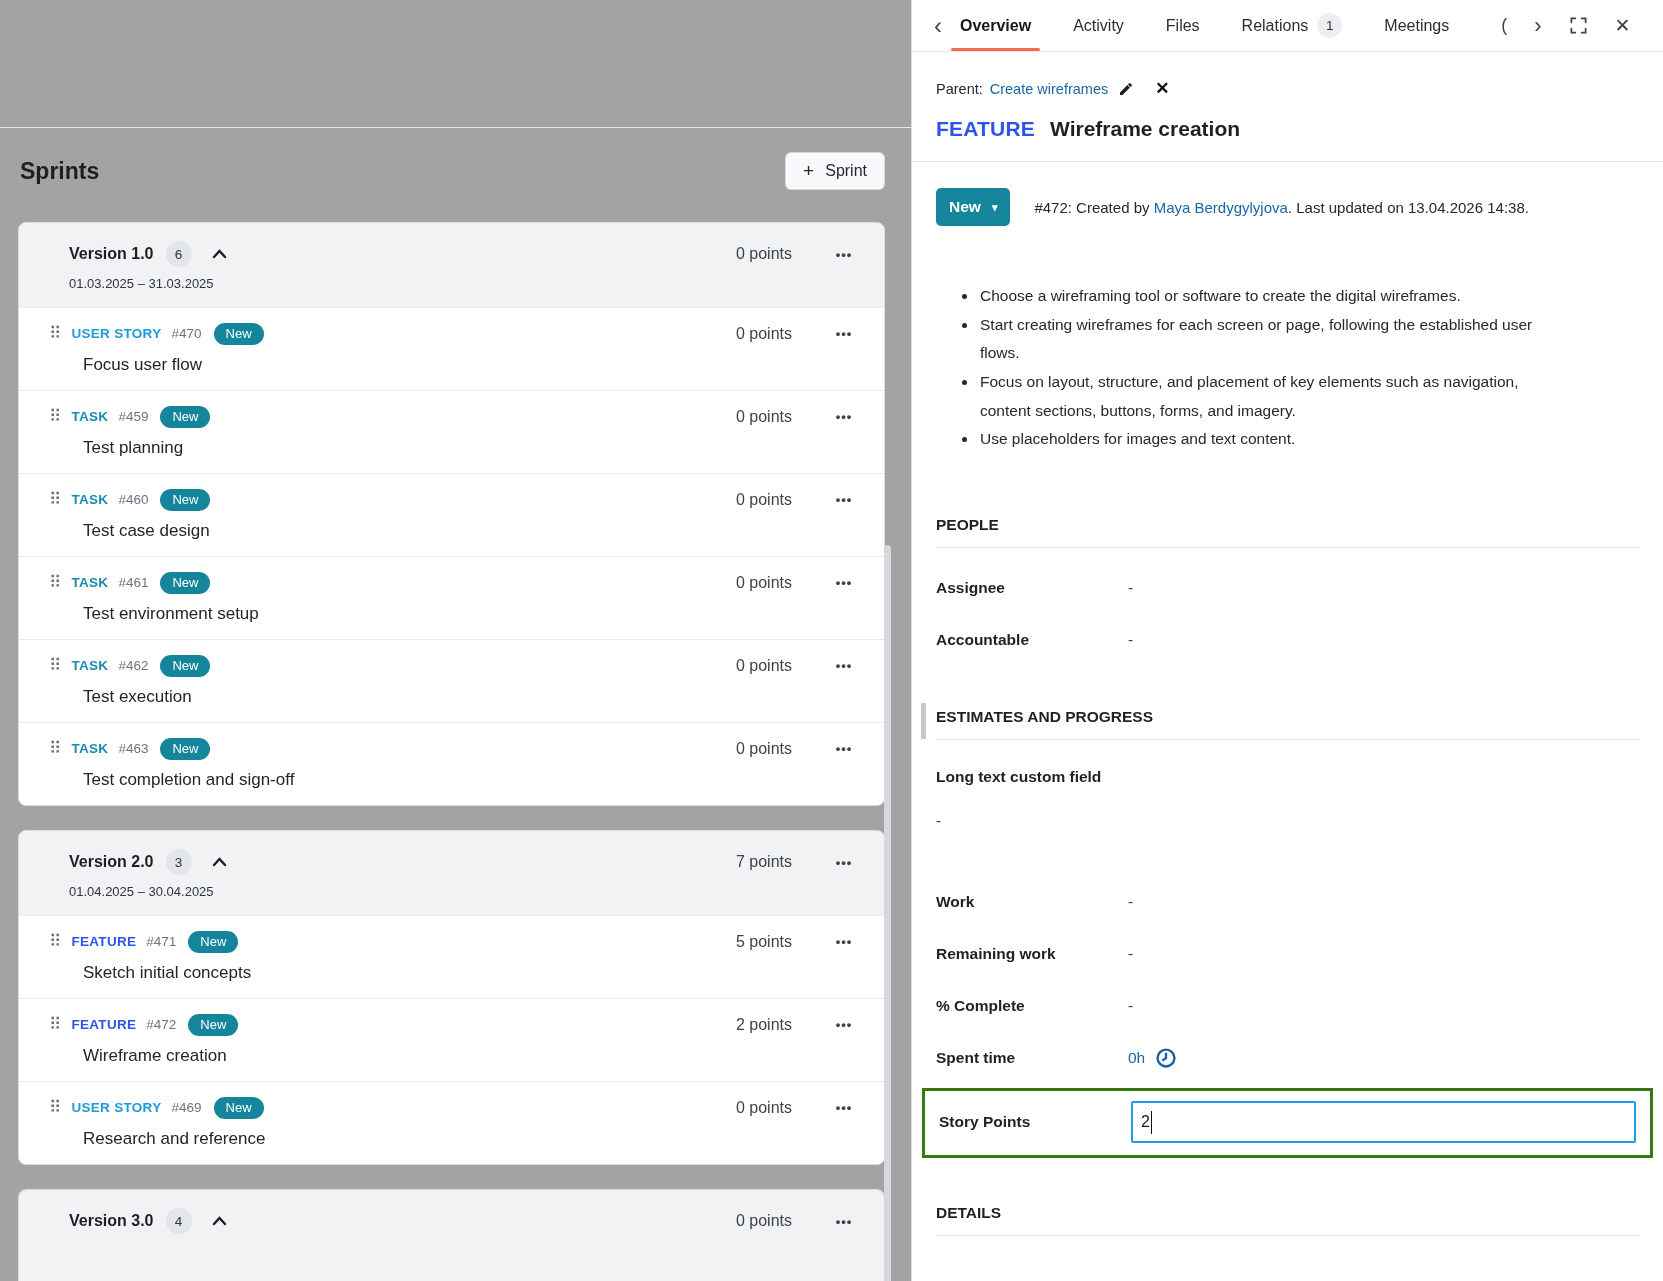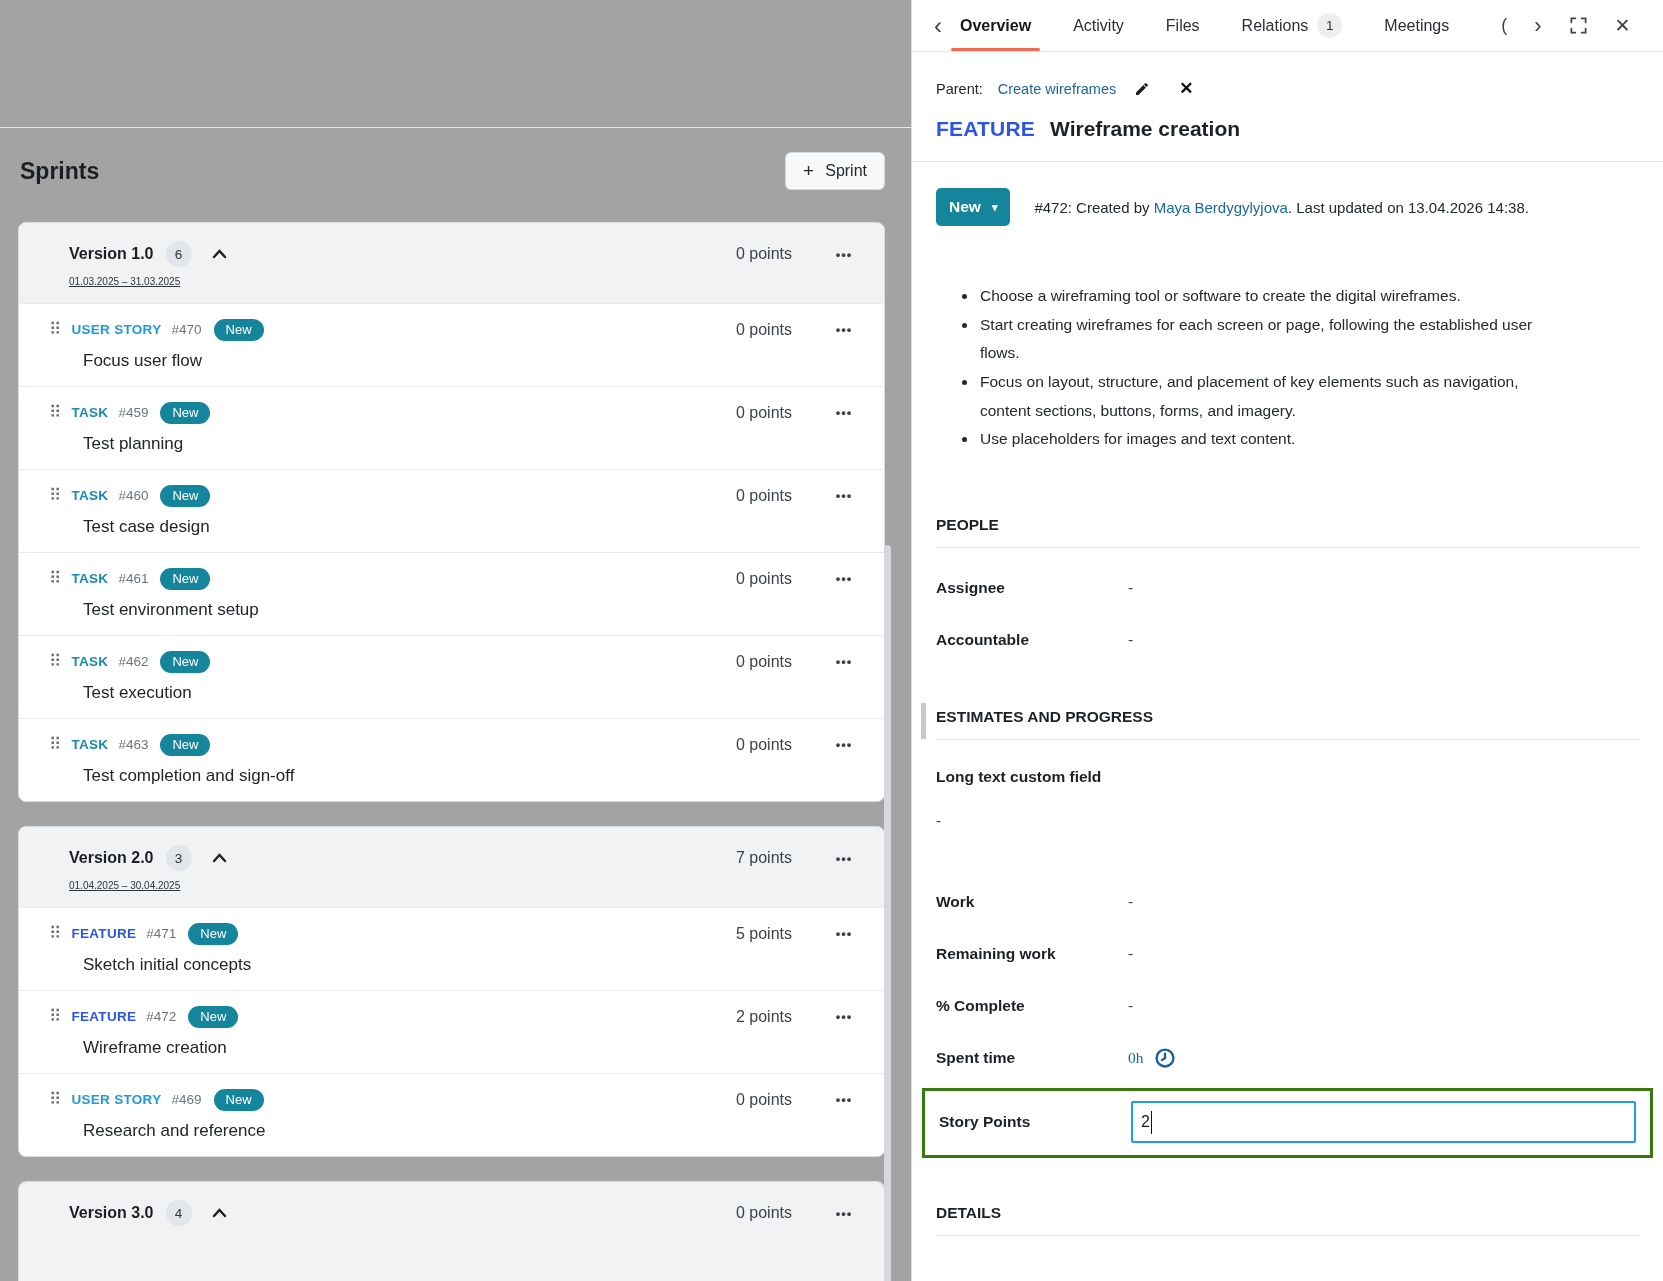--- a/index.html
+++ b/index.html
@@ -24,21 +24,21 @@
   .sprint-head { background:#f0f2f4; padding:18px 22px 16px 50px; }
   .sprint-card.cut .sprint-head { min-height:120px; }
   .row1 { display:flex; align-items:center; }
   .v-name { font-size:16px; font-weight:700; color:#1b1f23; }
   .v-badge { width:26px; height:26px; border-radius:50%; background:#e2e5e9; color:#2e3338;
     display:flex; align-items:center; justify-content:center; font-size:13.5px; margin-left:12px; }
   .collapse-btn { background:none; border:none; margin-left:16px; padding:2px 4px; cursor:pointer; display:flex; }
   .pts { margin-left:auto; font-size:16px; color:#3d434a; white-space:nowrap; }
   .kebab { width:36px; margin-left:34px; text-align:center; background:none; border:none; cursor:pointer;
     font-size:13px; font-weight:700; letter-spacing:1px; color:#3c434b; padding:4px 0; }
-  .v-dates { margin-top:9px; font-size:10px; color:#2f363c;text-decoration:underline; }
+  .v-dates { margin-top:9px; font-size:13px; color:#2f363c; }
   .item { border-top:1px solid #e7eaee; padding:14px 22px 15px 30px; background:#fff; cursor:pointer; }
   .handle { font-size:17px; color:#686f76; margin-right:10px; cursor:grab; line-height:14px; }
   .wp-type { font-size:13.5px; font-weight:700; letter-spacing:.3px; margin-right:10px; }
   .wp-id { font-size:13.5px; color:#6b7480; margin-right:12px; }
   .pill { background:#15859c; color:#fff; font-size:13px; border-radius:12px; padding:3px 12px 4px; }
   .wp-title { margin:10px 0 0 34px; font-size:17px; color:#22262a; }
   .scroll-thumb { position:absolute; right:20px; top:545px; width:7px; height:740px; background:#d5d9dd; border-radius:4px; }
 
   
   .right-pane { flex:1; position:relative; background:#fff; }
@@ -49,21 +49,21 @@
     font-size:16px; color:#2a2f34; cursor:pointer; padding:0 2px; font-family:inherit; }
   .tab.active { font-weight:700; color:#16191c; }
   .tab.active::after { content:""; position:absolute; left:-7px; right:-7px; bottom:0; height:3px; background:#f26b4f; border-radius:2px; }
   .tab-badge { width:25px; height:25px; border-radius:50%; background:#eceef0; color:#2e3338;
     display:flex; align-items:center; justify-content:center; font-size:13.5px; font-weight:400; }
   .header-icons { display:flex; align-items:center; gap:27px; margin-left:50px; }
   .hicon { background:none; border:none; cursor:pointer; color:#3c434b; padding:0; display:flex; align-items:center; font-family:inherit; }
   .glyph18 { font-size:18px; } .glyph22 { font-size:22px; line-height:18px; } .glyph19 { font-size:19px; }
 
   .detail-body { padding:0 24px; }
-  .parent-row { margin-top:26px; display:flex; align-items:center; gap:15px; font-size:14.5px; color:#24292e; }
+  .parent-row { margin-top:26px; display:flex; align-items:center; gap:7px; font-size:14.5px; color:#24292e; }
   .link { color:#1a67a3; text-decoration:none; cursor:pointer; }
   .icon-btn { background:none; border:none; cursor:pointer; padding:0 3px; display:flex; align-items:center; }
   .parent-x { font-size:17px; font-weight:700; color:#111; margin-left:8px; }
   .title-row { margin-top:18px; font-size:21px; font-weight:700; }
   .title-type { color:#2d54e8; margin-right:15px; letter-spacing:.2px; }
   .title-text { color:#1d2125; }
   .full-hr { border:none; border-top:1px solid #e4e8eb; margin:20px -24px 0; }
   .status-row { margin-top:26px; display:flex; align-items:center; gap:24px; }
   .status-btn { background:#15859c; color:#fff; border:none; border-radius:5px; padding:10px 13px;
     font-size:15.5px; font-weight:700; display:flex; align-items:center; gap:11px; cursor:pointer; font-family:inherit; }
@@ -74,21 +74,21 @@
   .sec-h { margin:0; font-size:15.5px; font-weight:700; color:#1d2125; padding-bottom:13px; border-bottom:1px solid #e0e4e8; position:relative; }
   .sec-people { margin-top:62px; }
   .sec-est { margin-top:56px; }
   .sec-est .sec-h::before { content:""; position:absolute; left:-15px; top:-5px; width:5px; height:36px; background:#c4c9ce; }
   .field-row { display:flex; align-items:center; margin-top:28px; min-height:24px; }
   .f-label { width:192px; flex:0 0 192px; font-size:15.5px; font-weight:700; color:#1d2125; }
   .f-value { font-size:15.5px; color:#3a4046; }
   .lt-label { margin-top:28px; font-size:15.5px; font-weight:700; color:#1d2125; }
   .lt-value { margin-top:26px; font-size:15.5px; color:#3a4046; }
   .work-first { margin-top:60px; }
-  .spent-value { display:flex; align-items:center; gap:10px; font-size:15.5px;font-family:Liberation Serif, serif; }
+  .spent-value { display:flex; align-items:center; gap:10px; font-size:15.5px; }
   .green-box { margin:18px -14px 8px; border:3px solid #35790f; padding:10px 14px 12px 14px; display:flex; align-items:center; }
   .sp-input { flex:1; height:42px; border:2px solid #1e9ce8; border-radius:2px; background:#fff;
     display:flex; align-items:center; padding:0 8px; font-size:16px; color:#16191c; cursor:text; }
   .text-caret { display:inline-block; width:1.5px; height:23px; background:#101214; margin-left:1px; }
   .sec-details { margin-top:46px; }
 </style>
 </head>
 <body>
 
 <div class="app">

